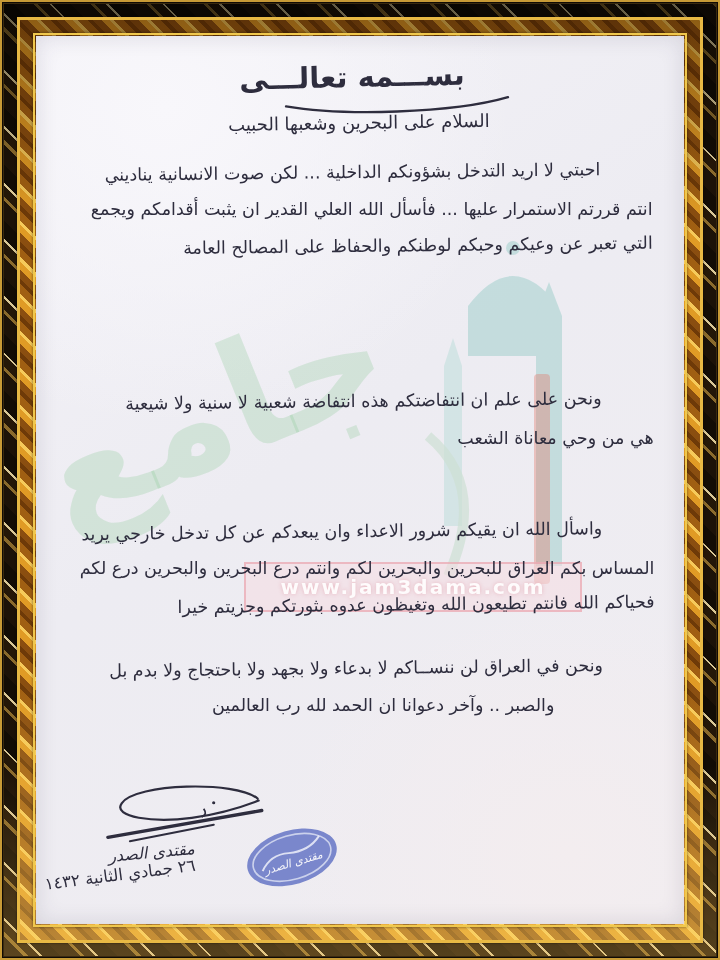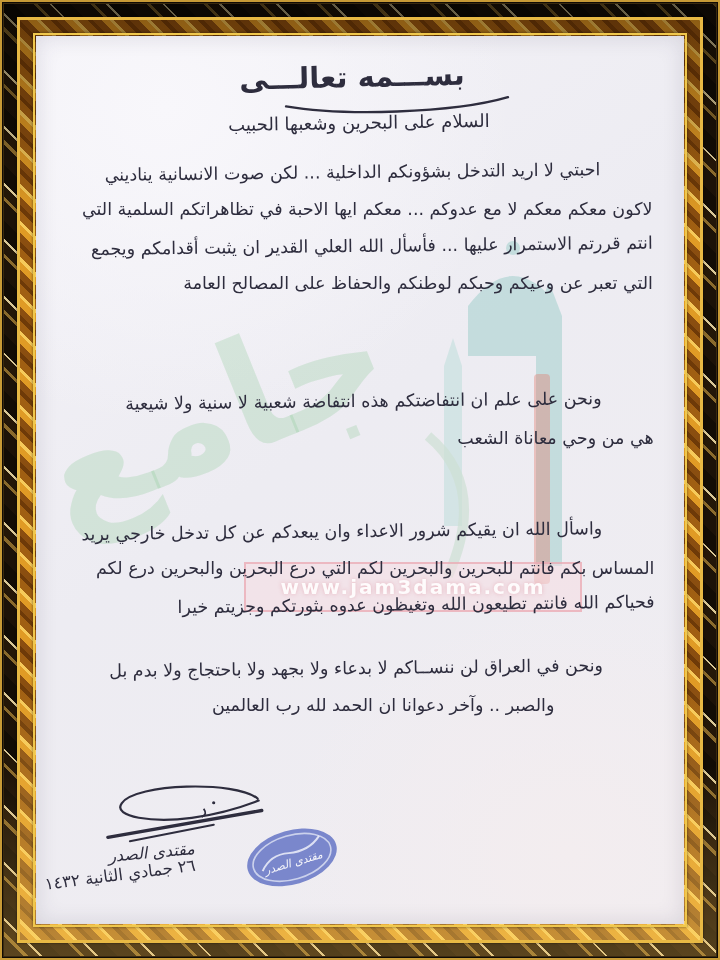--- a/index.html
+++ b/index.html
@@ -155,33 +155,32 @@
 
       <div class="basmala">بســـمه تعالـــى</div>
       <svg class="basmala-tail" width="230" height="26" viewBox="0 0 230 26">
         <path d="M226 6 C170 22 60 24 4 14" stroke="#2e2d3e" stroke-width="2.4" fill="none" stroke-linecap="round"></path>
       </svg>
 
       <div class="salutation">السلام على البحرين وشعبها الحبيب</div>
 
       <div class="para p1">
         <div class="line indent">احبتي لا اريد التدخل بشؤونكم الداخلية ... لكن صوت الانسانية يناديني</div>
-        <div class="line">لاكون معكم معكم لا مع عدوكم ... معكم ايها الاحبة في تظاهراتكم السلمية التي</div>
         <div class="line">انتم قررتم الاستمرار عليها ... فأسأل الله العلي القدير ان يثبت أقدامكم ويجمع</div>
         <div class="line">التي تعبر عن وعيكم وحبكم لوطنكم والحفاظ على المصالح العامة</div>
       </div>
 
       <div class="para p2">
         <div class="line indent">ونحن على علم ان انتفاضتكم هذه انتفاضة شعبية لا سنية ولا شيعية</div>
         <div class="line">هي من وحي معاناة الشعب</div>
       </div>
 
       <div class="para p3">
         <div class="line indent">واسأل الله ان يقيكم شرور الاعداء وان يبعدكم عن كل تدخل خارجي يريد</div>
-        <div class="line">المساس بكم فانتم للبحرين والبحرين لكم التي درع البحرين والبحرين درع لكم</div>
+        <div class="line">المساس بكم العراق للبحرين والبحرين لكم وانتم درع البحرين والبحرين درع لكم</div>
         <div class="line">فحياكم الله فانتم تطيعون الله وتغيظون عدوه بثورتكم وجزيتم خيرا</div>
       </div>
 
       <div class="para p4">
         <div class="line indent">ونحن في العراق لن ننســاكم لا بدعاء ولا بجهد ولا باحتجاج ولا بدم بل</div>
         <div class="line centered-end">والصبر .. وآخر دعوانا ان الحمد لله رب العالمين</div>
       </div>
 
       <svg class="sig-scribble" width="180" height="72" viewBox="0 0 180 72">
         <path d="M162 20 C140 2 40 4 26 24 C16 38 58 44 96 39 C126 35 150 27 163 22" stroke="#2e2d3e" stroke-width="2.2" fill="none" stroke-linecap="round"></path>

